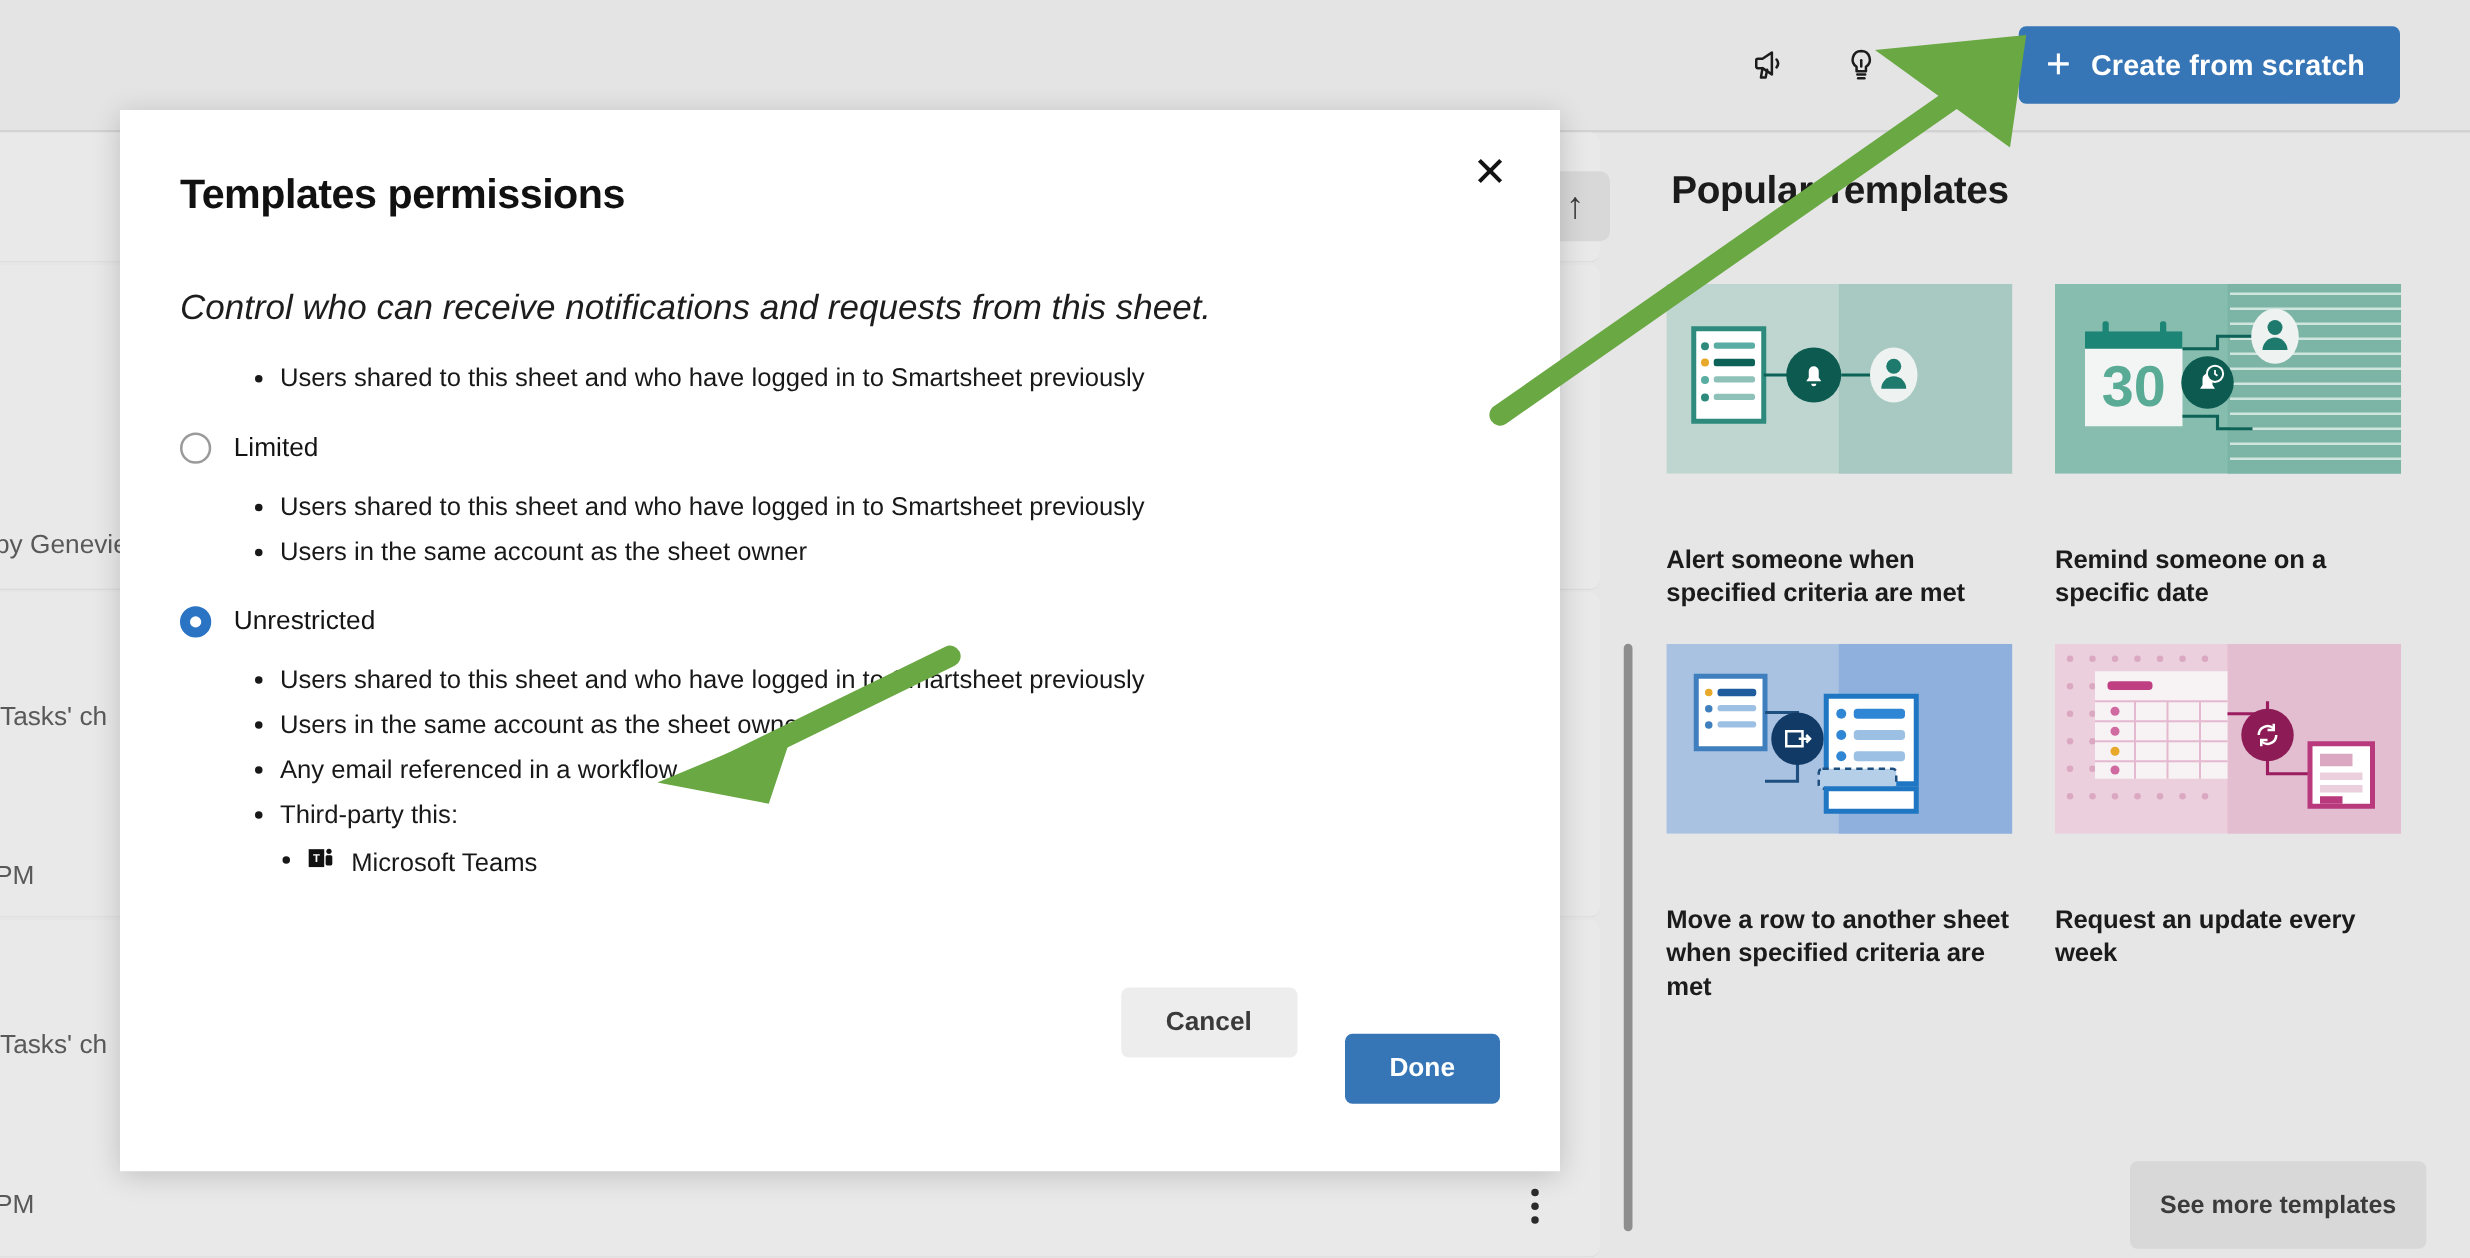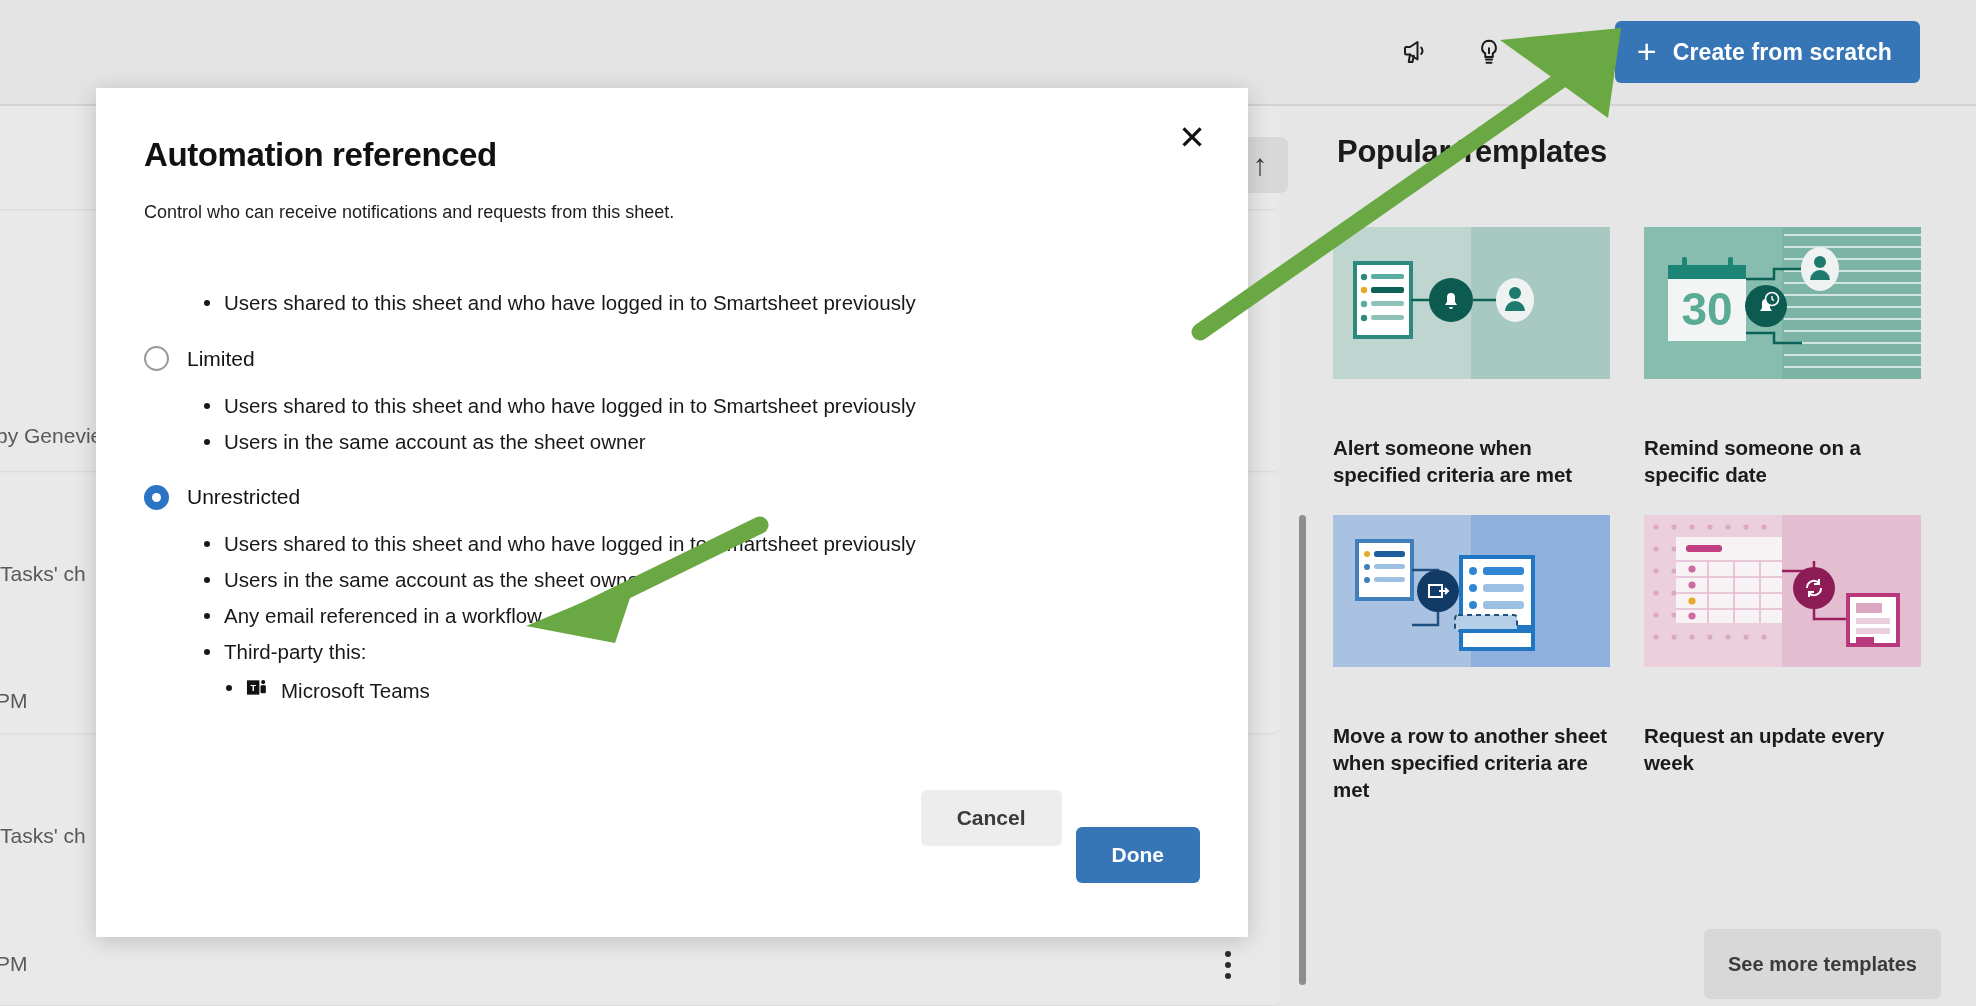--- a/index.html
+++ b/index.html
@@ -97,22 +97,22 @@
     position: absolute; right: 32px; top: 25px;
     width: 48px; height: 48px; display: flex; align-items: center; justify-content: center;
     font-size: 33px; color: #121212; line-height: 1; font-weight: 500;
     background: none; border: none; font-family: "Liberation Sans", sans-serif;
   }
   .modal-title {
     position: absolute; left: 48px; top: 48px;
     font-size: 33px; font-weight: bold; color: #111; letter-spacing: -.4px;
   }
   .modal-sub {
-    position: absolute; left: 48px; top: 114px;
-    font-size: 18px; color: #1d1d1d;
+    position: absolute; left: 48px; top: 142px;
+    font-size: 28px; color: #1d1d1d; font-style: italic;
   }
   .opt-group { position: absolute; left: 48px; top: 186px; width: 1000px; }
   .opt { position: relative; margin-bottom: 10px; }
   .opt-head { display: flex; align-items: center; gap: 18px; height: 36px; }
   .radio {
     width: 25px; height: 25px; border-radius: 50%;
     border: 2.5px solid #9a9a9a; background: #fff; flex: none;
   }
   .radio.sel {
     border-color: #2b74c4; background: #2b74c4;
@@ -127,21 +127,21 @@
   }
   .bullets li::before {
     content: ""; position: absolute; left: 2px; top: 12px;
     width: 6px; height: 6px; border-radius: 50%; background: #181818;
   }
   .apps { list-style: none; margin: 6px 0 0 22px; }
   .apps li { display: flex; align-items: center; gap: 14px; height: 37px; font-size: 20.5px; color: #181818; }
 
   .modal-actions {
     position: absolute; right: 48px; bottom: 54px;
-    display: flex; gap: 14px;
+    display: flex; gap: 38px;
   }
   .btn {
     height: 56px; padding: 0 36px; border: none; border-radius: 6px;
     font-size: 21px; font-weight: bold; font-family: "Liberation Sans", sans-serif;
   }
   .btn-cancel { background: #ededed; color: #3a3a3a; }
   .btn-done { background: #3776b6; color: #fff; margin-top: 37px; }
 
   
   .anno { position: absolute; left: 0; top: 0; width: 1976px; height: 1006px; pointer-events: none; }
@@ -378,21 +378,21 @@
   <div class="scrollbar"></div>
 
   <div class="kebab">
     <i></i>
     <i></i>
     <i></i>
   </div>
 
   <div class="modal">
     <button class="modal-close">✕</button>
-    <div class="modal-title">Automation referenced</div>
+    <div class="modal-title">Templates permissions</div>
     <div class="modal-sub">Control who can receive notifications and requests from this sheet.</div>
 
     <div class="opt-group">
 
       <div class="opt">
         <ul class="bullets">
           <li>Users shared to this sheet and who have logged in to Smartsheet previously</li>
         </ul>
       </div>
 

